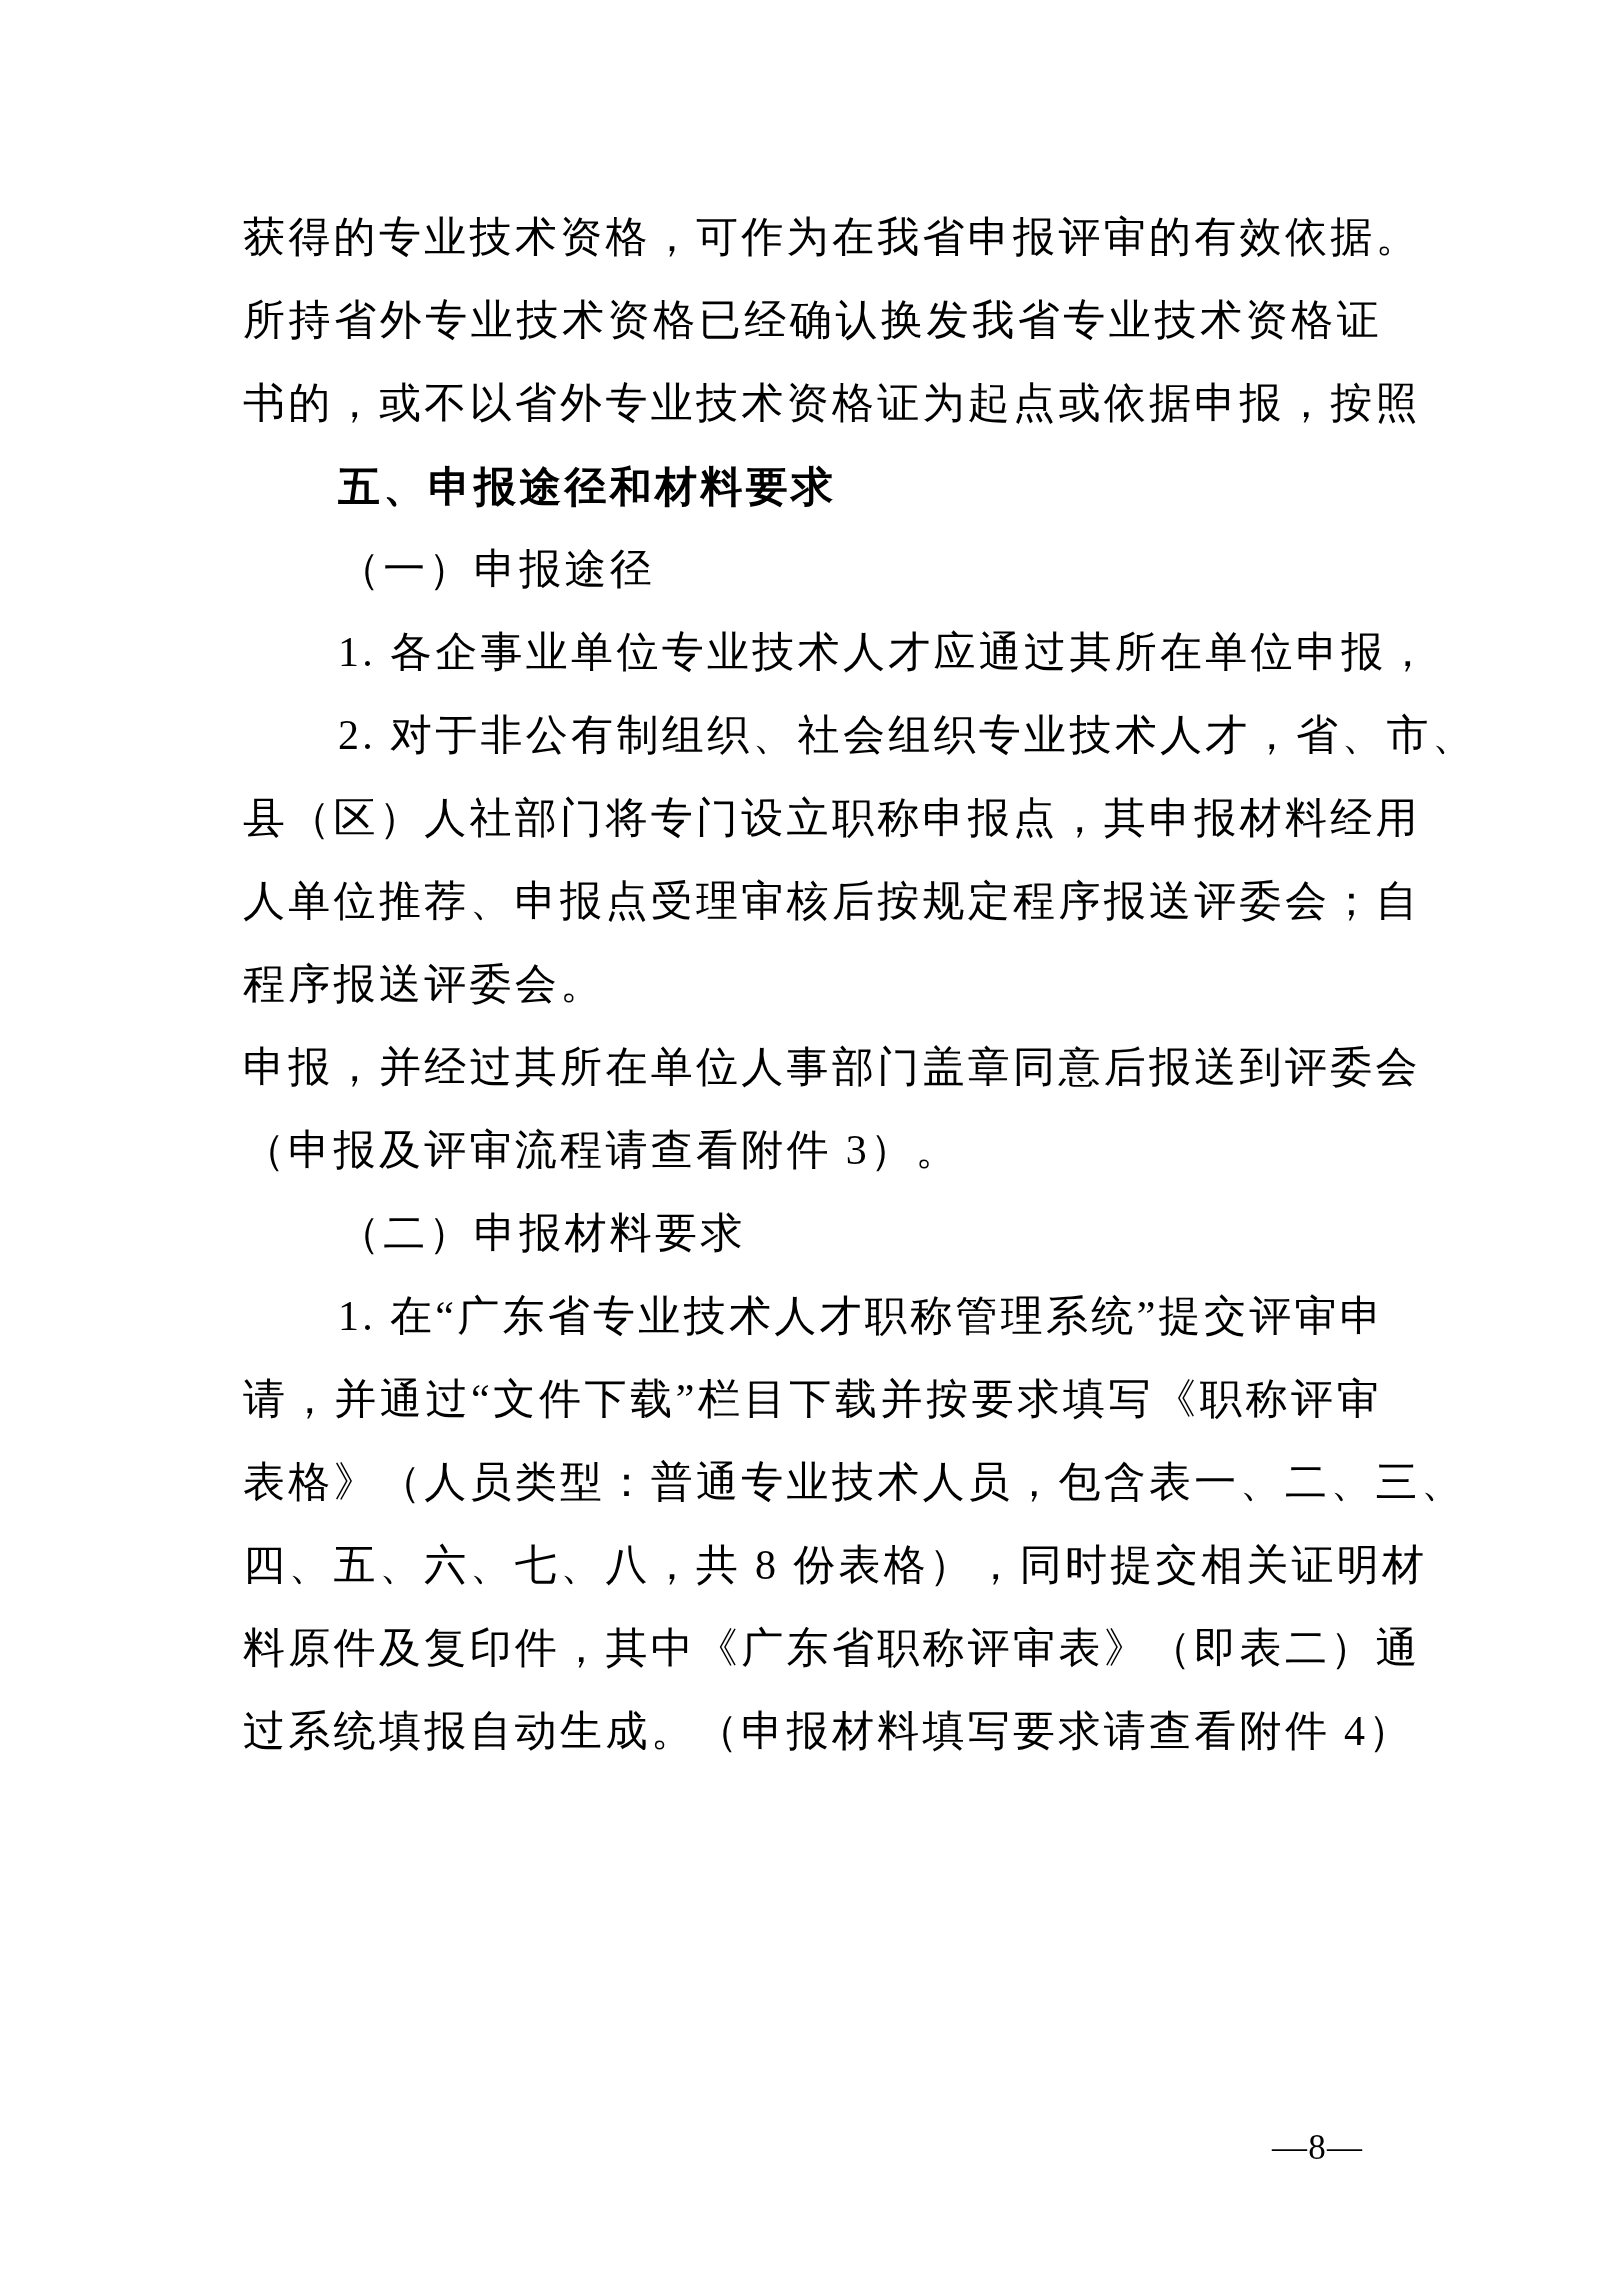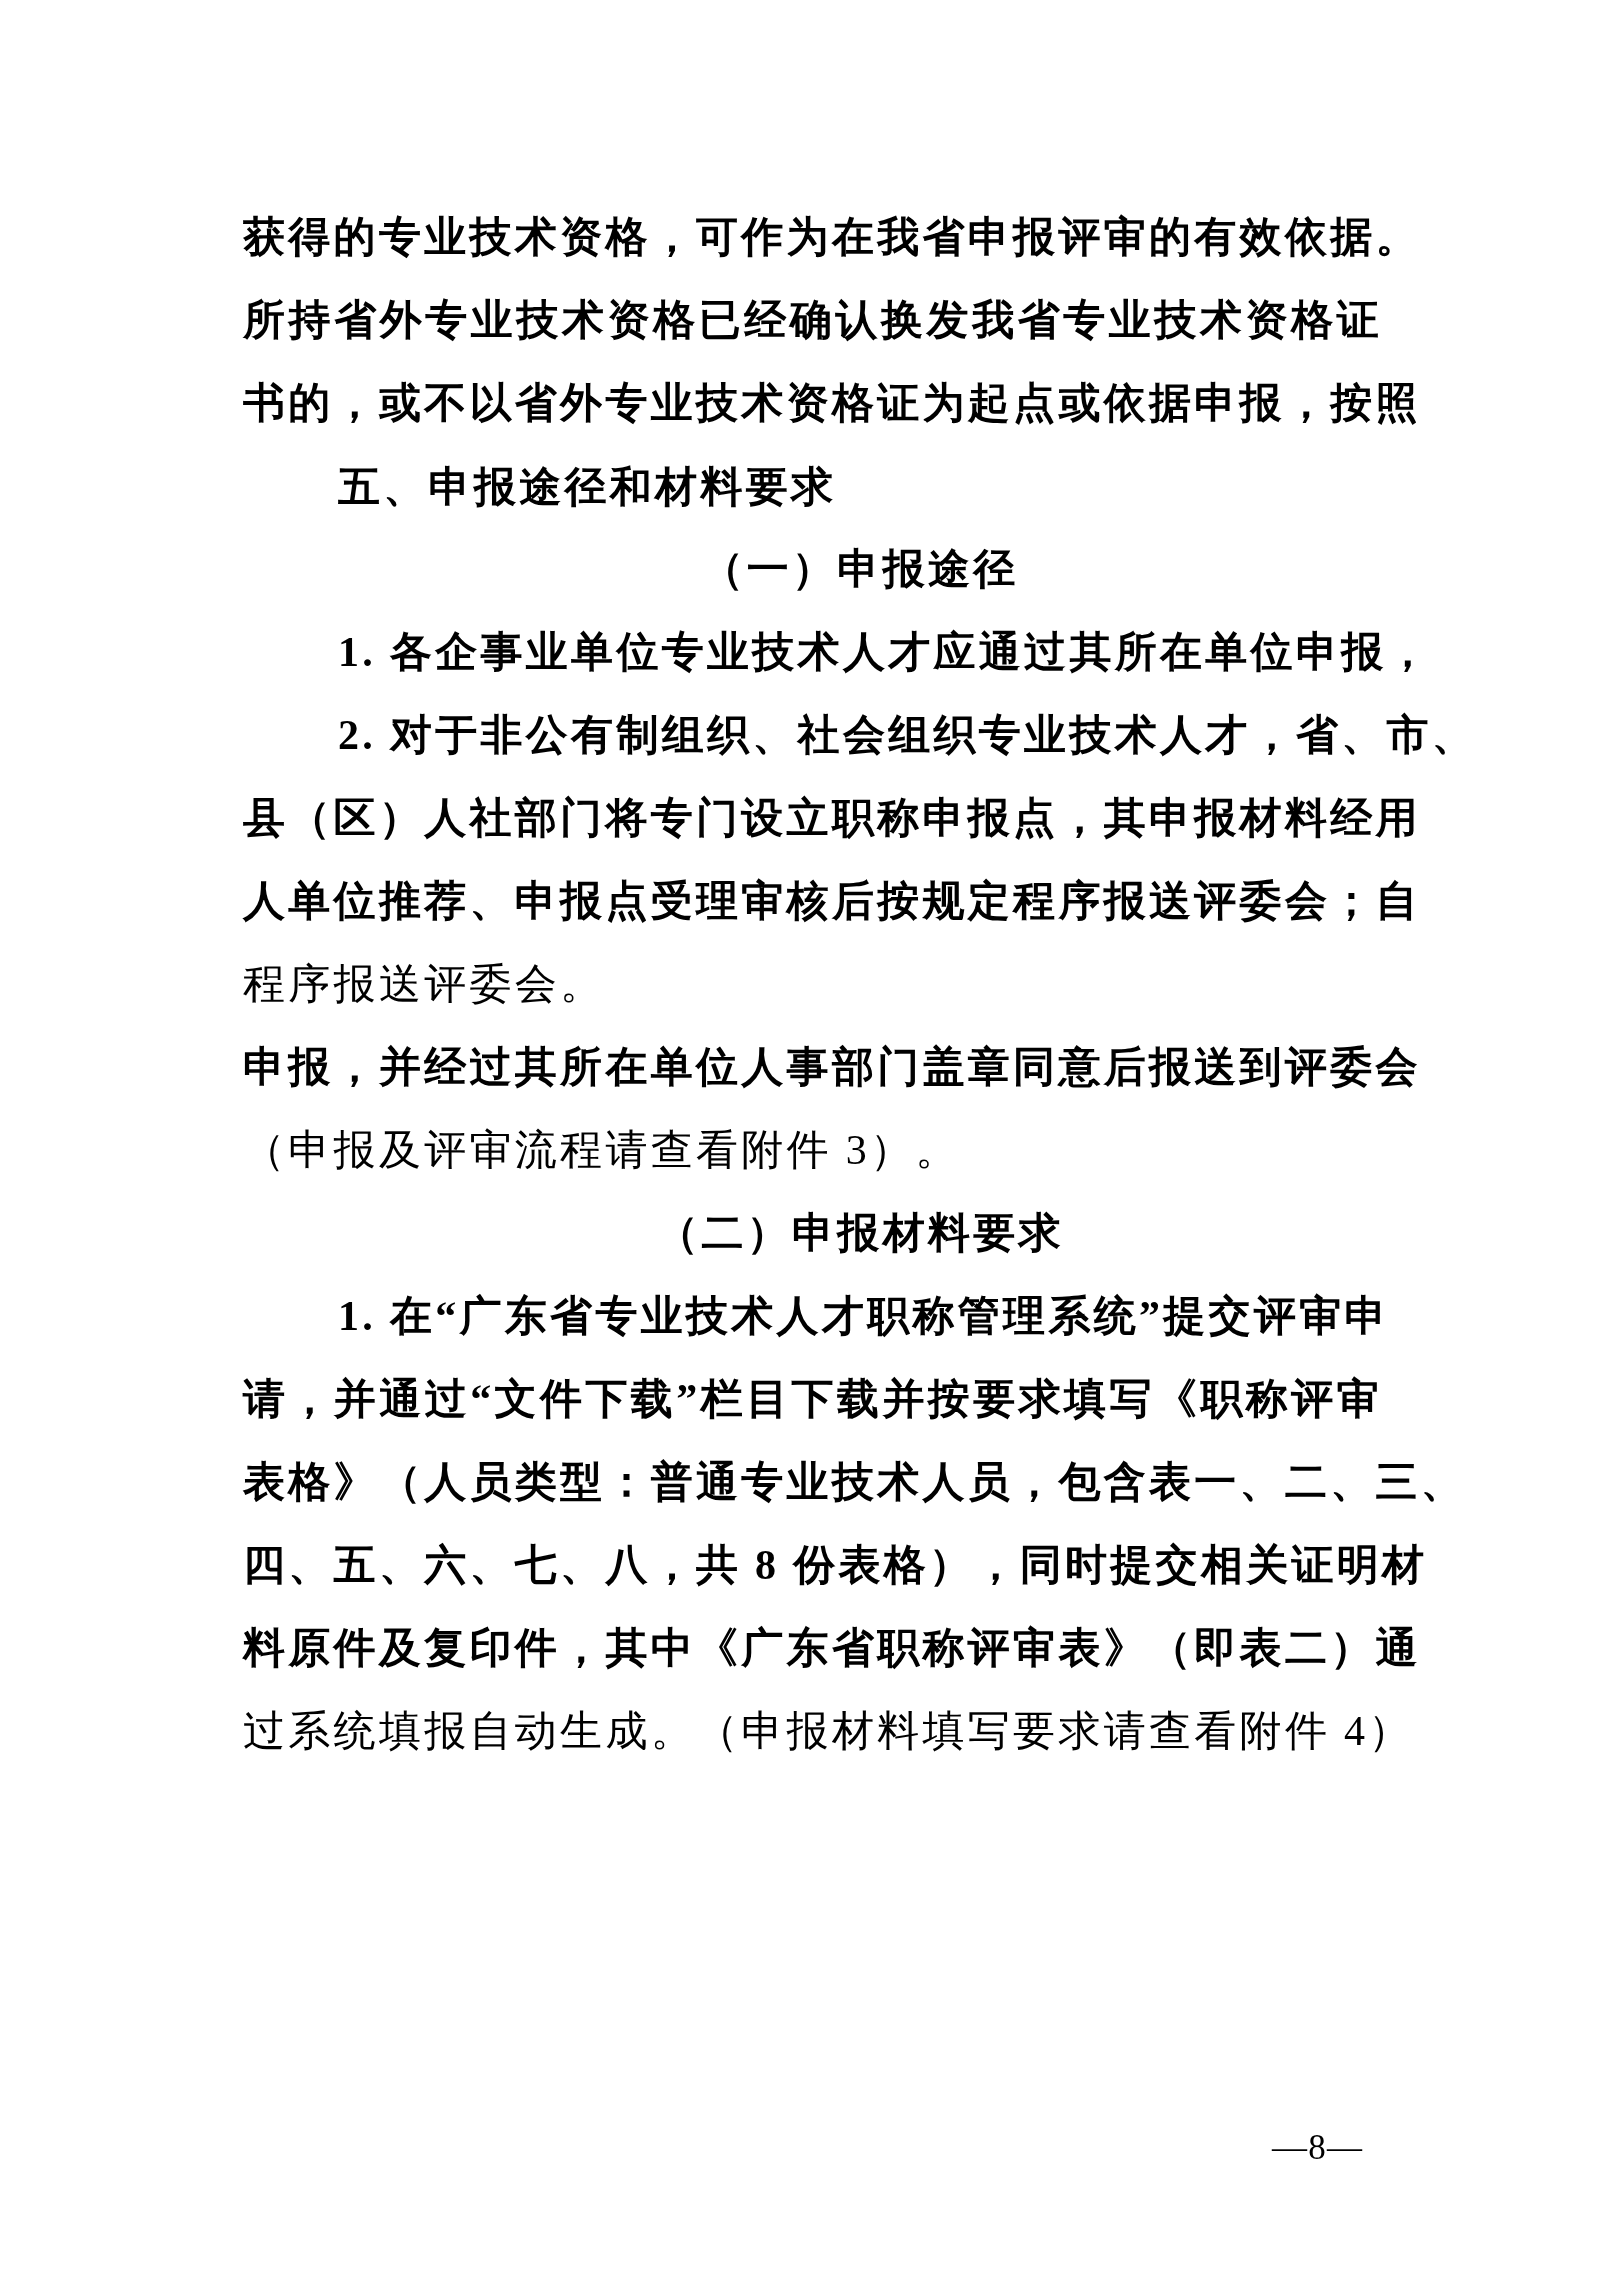--- a/index.html
+++ b/index.html
@@ -27,36 +27,34 @@
     line-height: 83px;
     letter-spacing: 3.3px;
     white-space: nowrap;
     text-align: left;
   }
   
   .line.jfull {
     text-align: justify;
     text-align-last: justify;
     text-justify: inter-character;
-    font-weight: bold;
   }
   
   .line.ind {
     padding-left: 95px;
   }
   
   .line.hei {
     font-family: "Liberation Sans", sans-serif;
     font-weight: bold;
   }
   
   .line.kai {
     font-family: "Liberation Serif", serif;
-    font-weight: bold;
-    text-align: center;
+    font-weight: normal;
   }
   .page-number {
     position: absolute;
     left: 1272px;
     top: 2128px;
     font-size: 35px;
     line-height: 39px;
     letter-spacing: 1.3px;
     color: #000000;
     font-family: "Liberation Serif", serif;

